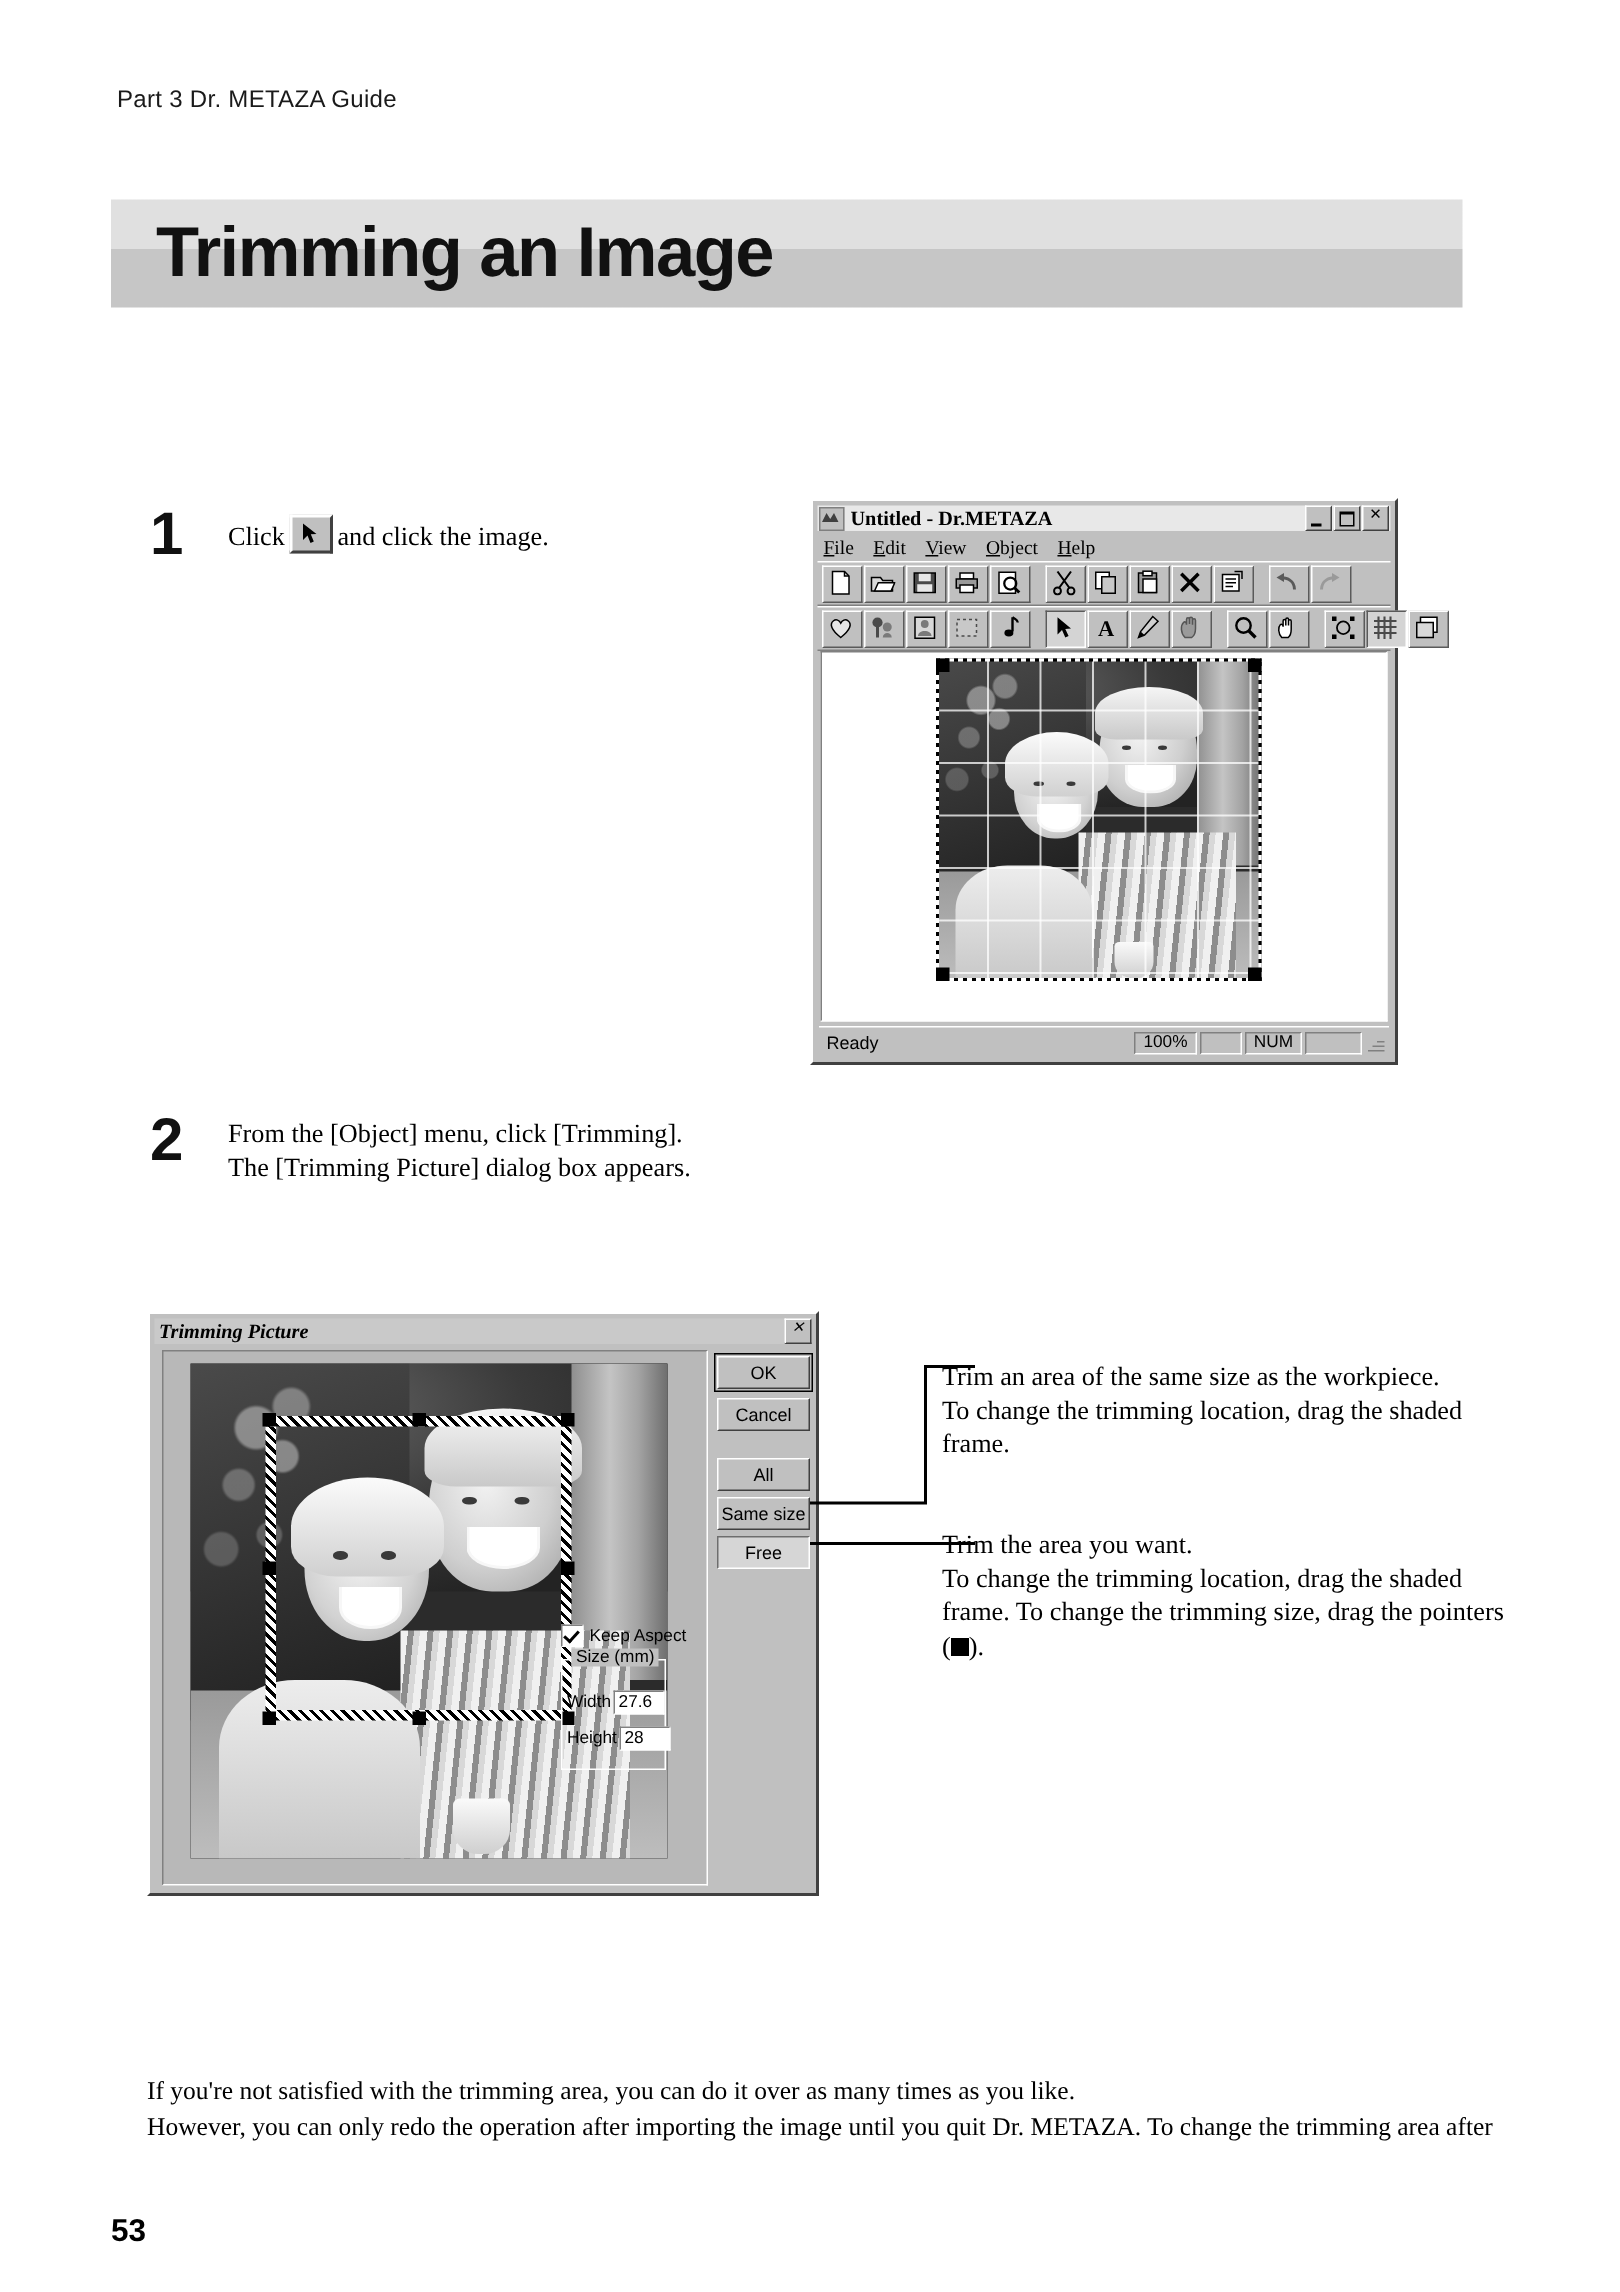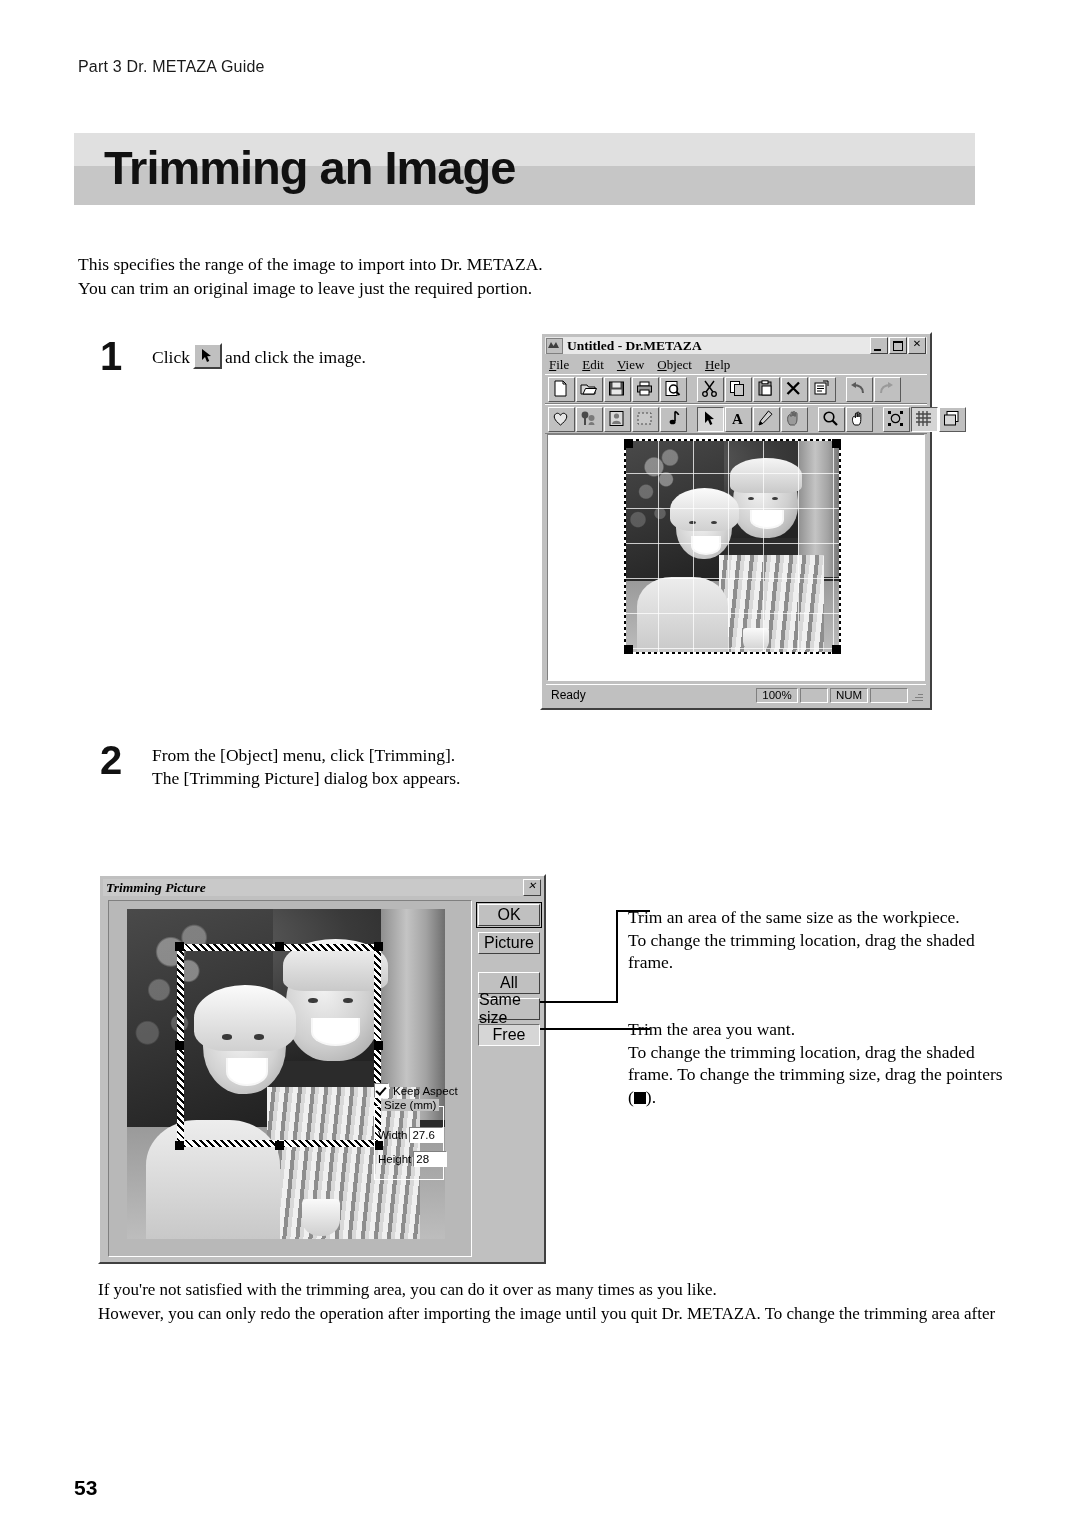--- a/index.html
+++ b/index.html
@@ -226,21 +226,21 @@
     position:absolute;left:8px;top:24px;width:362px;height:355px;
     background:#b8b8b8;
     border-top:1.5px solid #808080;border-left:1.5px solid #808080;
     border-right:1.5px solid #ffffff;border-bottom:1.5px solid #ffffff;
     overflow:hidden;
   }
   .dbtn{
     position:absolute;left:378px;width:62px;height:22px;background:#c0c0c0;
     border-top:1.5px solid #ffffff;border-left:1.5px solid #ffffff;
     border-right:1.5px solid #404040;border-bottom:1.5px solid #404040;
-    font-family:"Liberation Sans", sans-serif;font-size:16px;
+    font-family:"Liberation Sans", sans-serif;font-size:12px;
     display:flex;align-items:center;justify-content:center;color:#000;
     box-sizing:border-box;
   }
   .dbtn.default{outline:1.5px solid #000;outline-offset:1px;}
   .dbtn.sunken{
     border-top:1.5px solid #6e6e6e;border-left:1.5px solid #6e6e6e;
     border-right:1.5px solid #ffffff;border-bottom:1.5px solid #ffffff;
     background:#d6d6d6;
   }
 
@@ -287,44 +287,40 @@
     background-position:0 0,0 100%,0 0,100% 0;
     background-repeat:no-repeat;}
 
   
   .callout{position:absolute;font-size:17.5px;line-height:22.5px;}
   .callout div{white-space:nowrap;}
   .leader{position:absolute;background:#000;}
   .sqmark{display:inline-block;width:12px;height:12px;background:#000;vertical-align:-1px;}
 
   .footnote{
-    position:absolute;left:98px;top:1278px;width:900px;
+    position:absolute;left:98px;top:1382px;width:900px;
     font-size:17px;line-height:24px;
   }
   .footnote div{white-space:nowrap;}
 
   .pagenum{
     position:absolute;left:74px;top:1476px;
     font-family:"Liberation Sans", sans-serif;font-weight:bold;font-size:21px;
   }
 </style>
 </head>
 <body>
 
 <div class="page">
 
   <div class="runhead">Part 3  Dr. METAZA Guide</div>
 
   <div class="title-band"></div>
   <div class="title-text">Trimming an Image</div>
 
-  <div class="intro">
-    <div>This specifies the range of the image to import into Dr. METAZA.</div>
-    <div>You can trim an original image to leave just the required portion.</div>
-  </div>
 
   <div class="stepnum" style="left:100px;top:336px;">1</div>
   <div class="steptext" style="left:152px;top:343px;">
     <div>
       <span>Click</span><span class="inline-btn"><svg width="13" height="15" viewBox="0 0 13 15">
             <path d="M2 1 L2 12 L5 9 L7 14 L9.2 13 L7.2 8.2 L11 8 Z" fill="#000"></path>
           </svg></span><span>and click the image.</span>
     </div>
   </div>
 
@@ -609,21 +605,21 @@
       <div class="hnd" style="left:166px;top:41px;"></div>
       <div class="hnd" style="left:265px;top:41px;"></div>
       <div class="hnd" style="left:66px;top:140px;"></div>
       <div class="hnd" style="left:265px;top:140px;"></div>
       <div class="hnd" style="left:66px;top:240px;"></div>
       <div class="hnd" style="left:166px;top:240px;"></div>
       <div class="hnd" style="left:265px;top:240px;"></div>
     </div>
 
     <div class="dbtn default" style="top:28px;">OK</div>
-    <div class="dbtn" style="top:56px;">Picture</div>
+    <div class="dbtn" style="top:56px;">Cancel</div>
     <div class="dbtn" style="top:96px;">All</div>
     <div class="dbtn" style="top:122px;">Same size</div>
     <div class="dbtn sunken" style="top:148px;">Free</div>
   </div>
 
   <div class="keepaspect">
     <span class="chk"></span>
     <span>Keep Aspect</span>
   </div>
 

